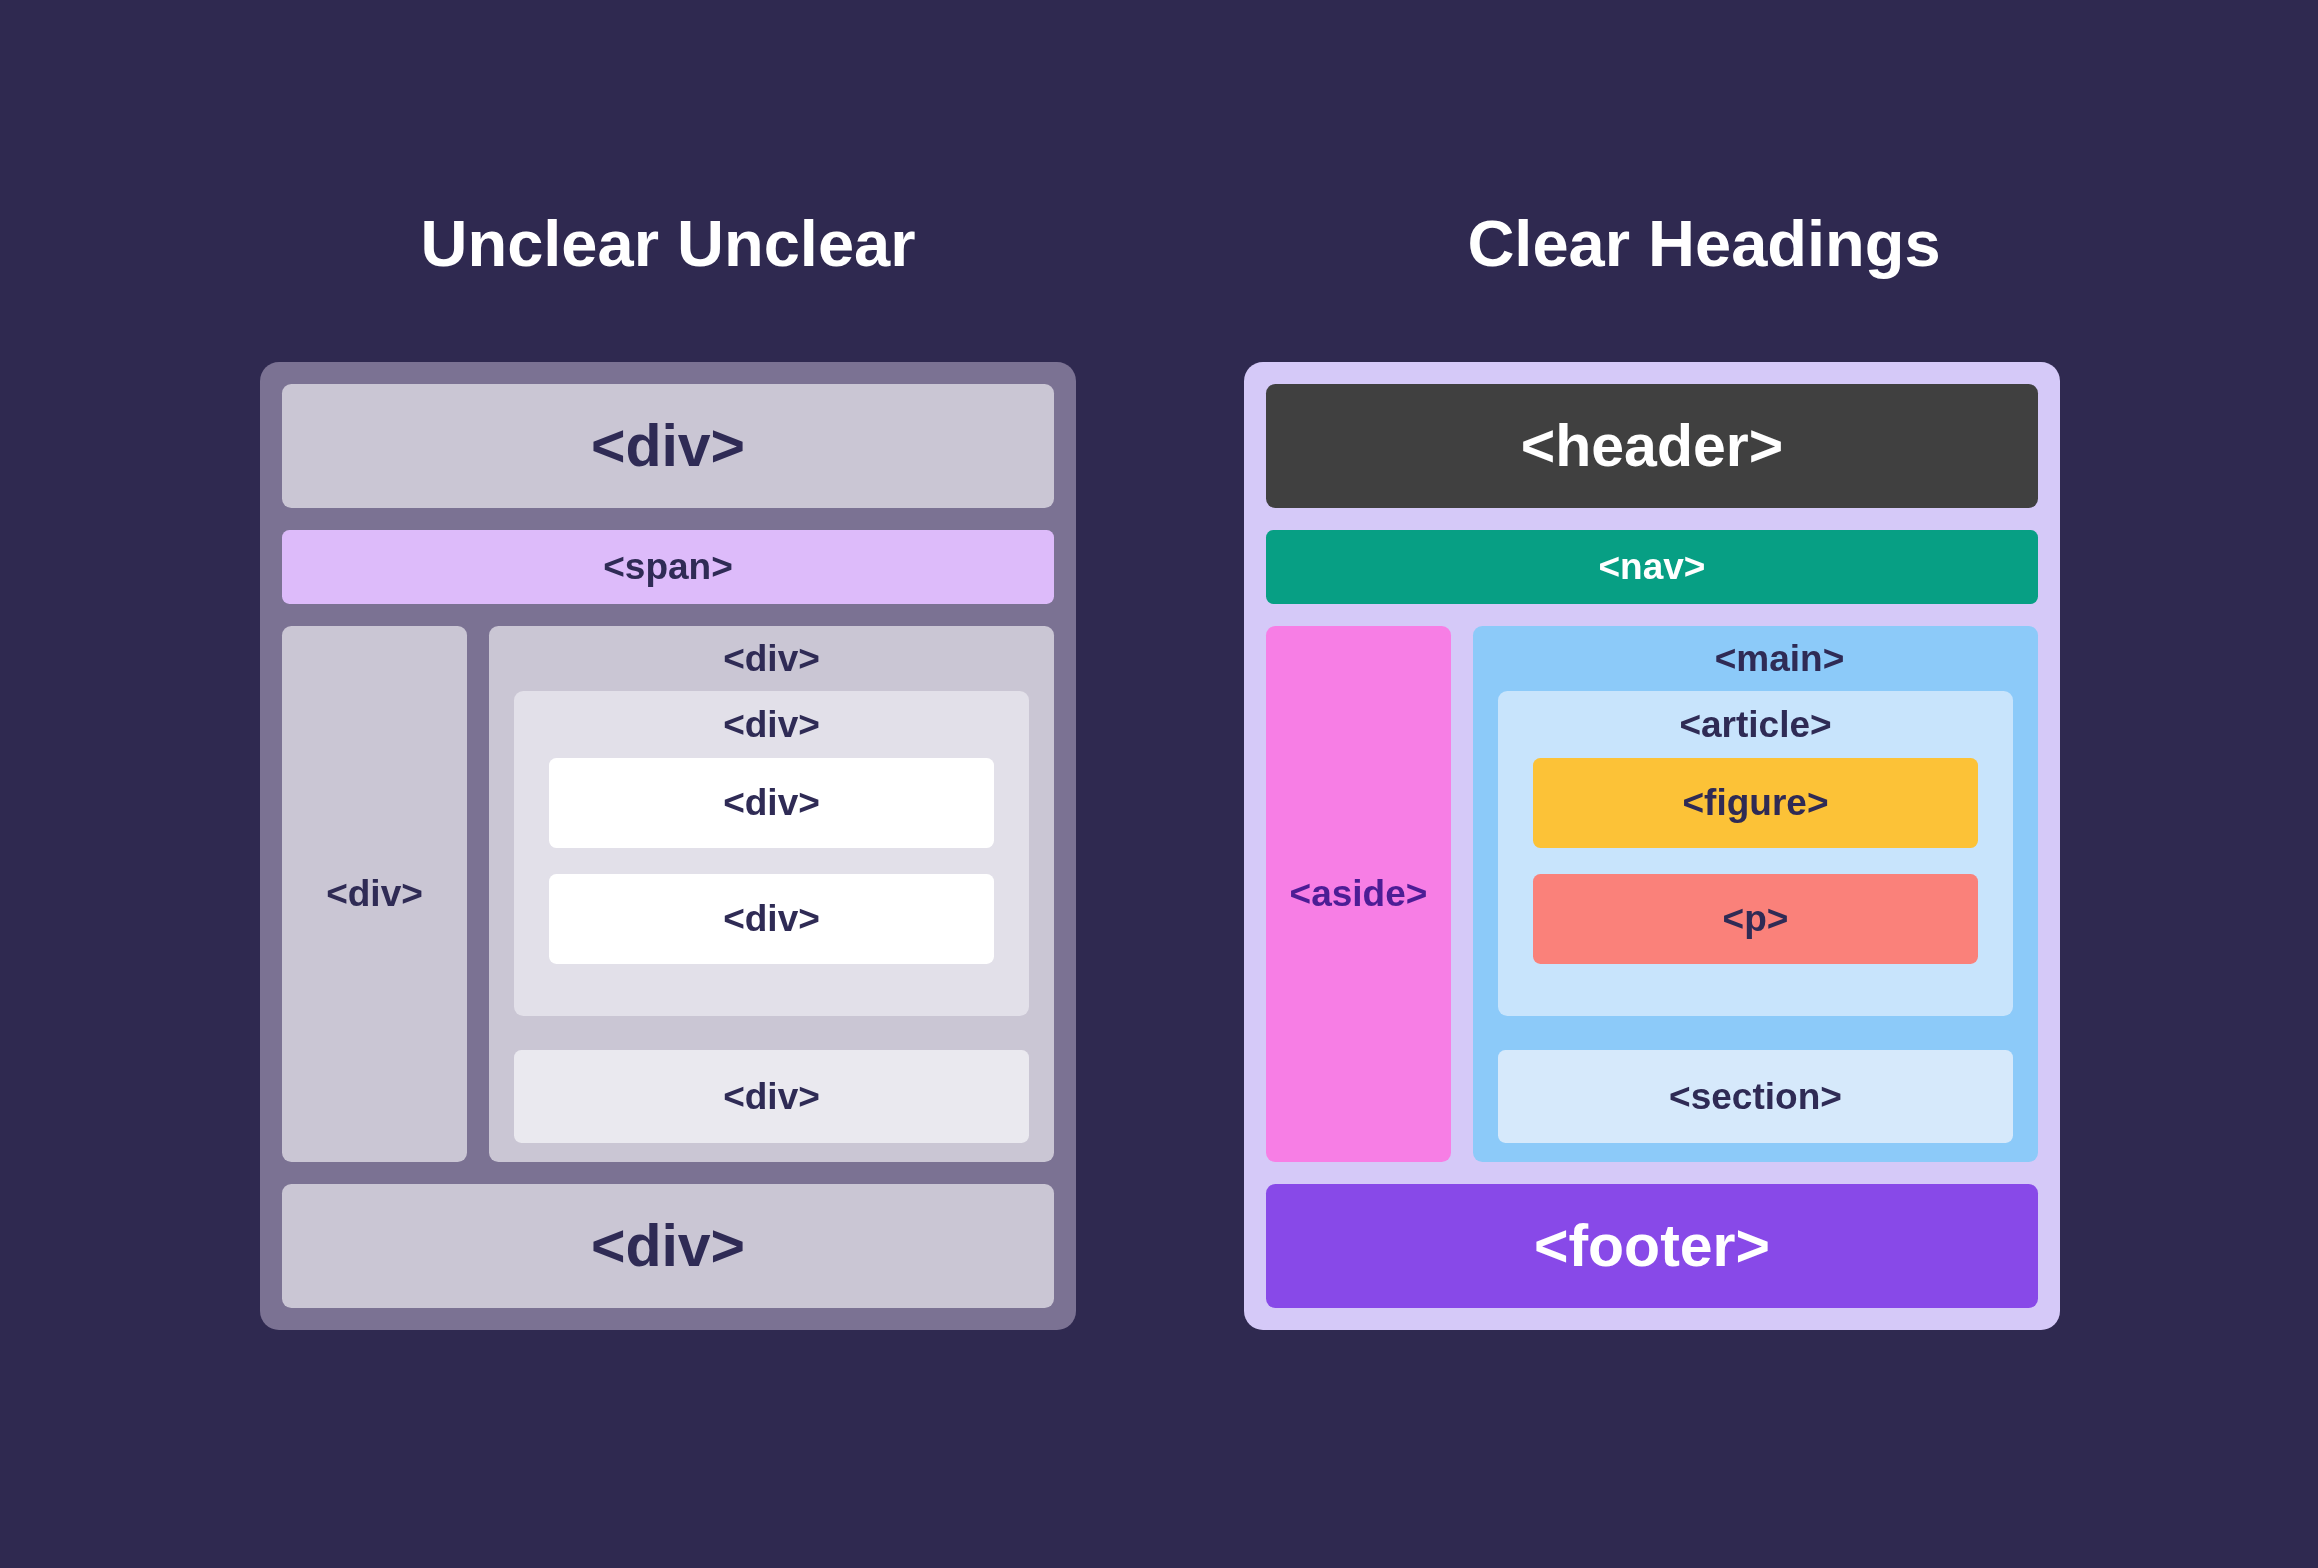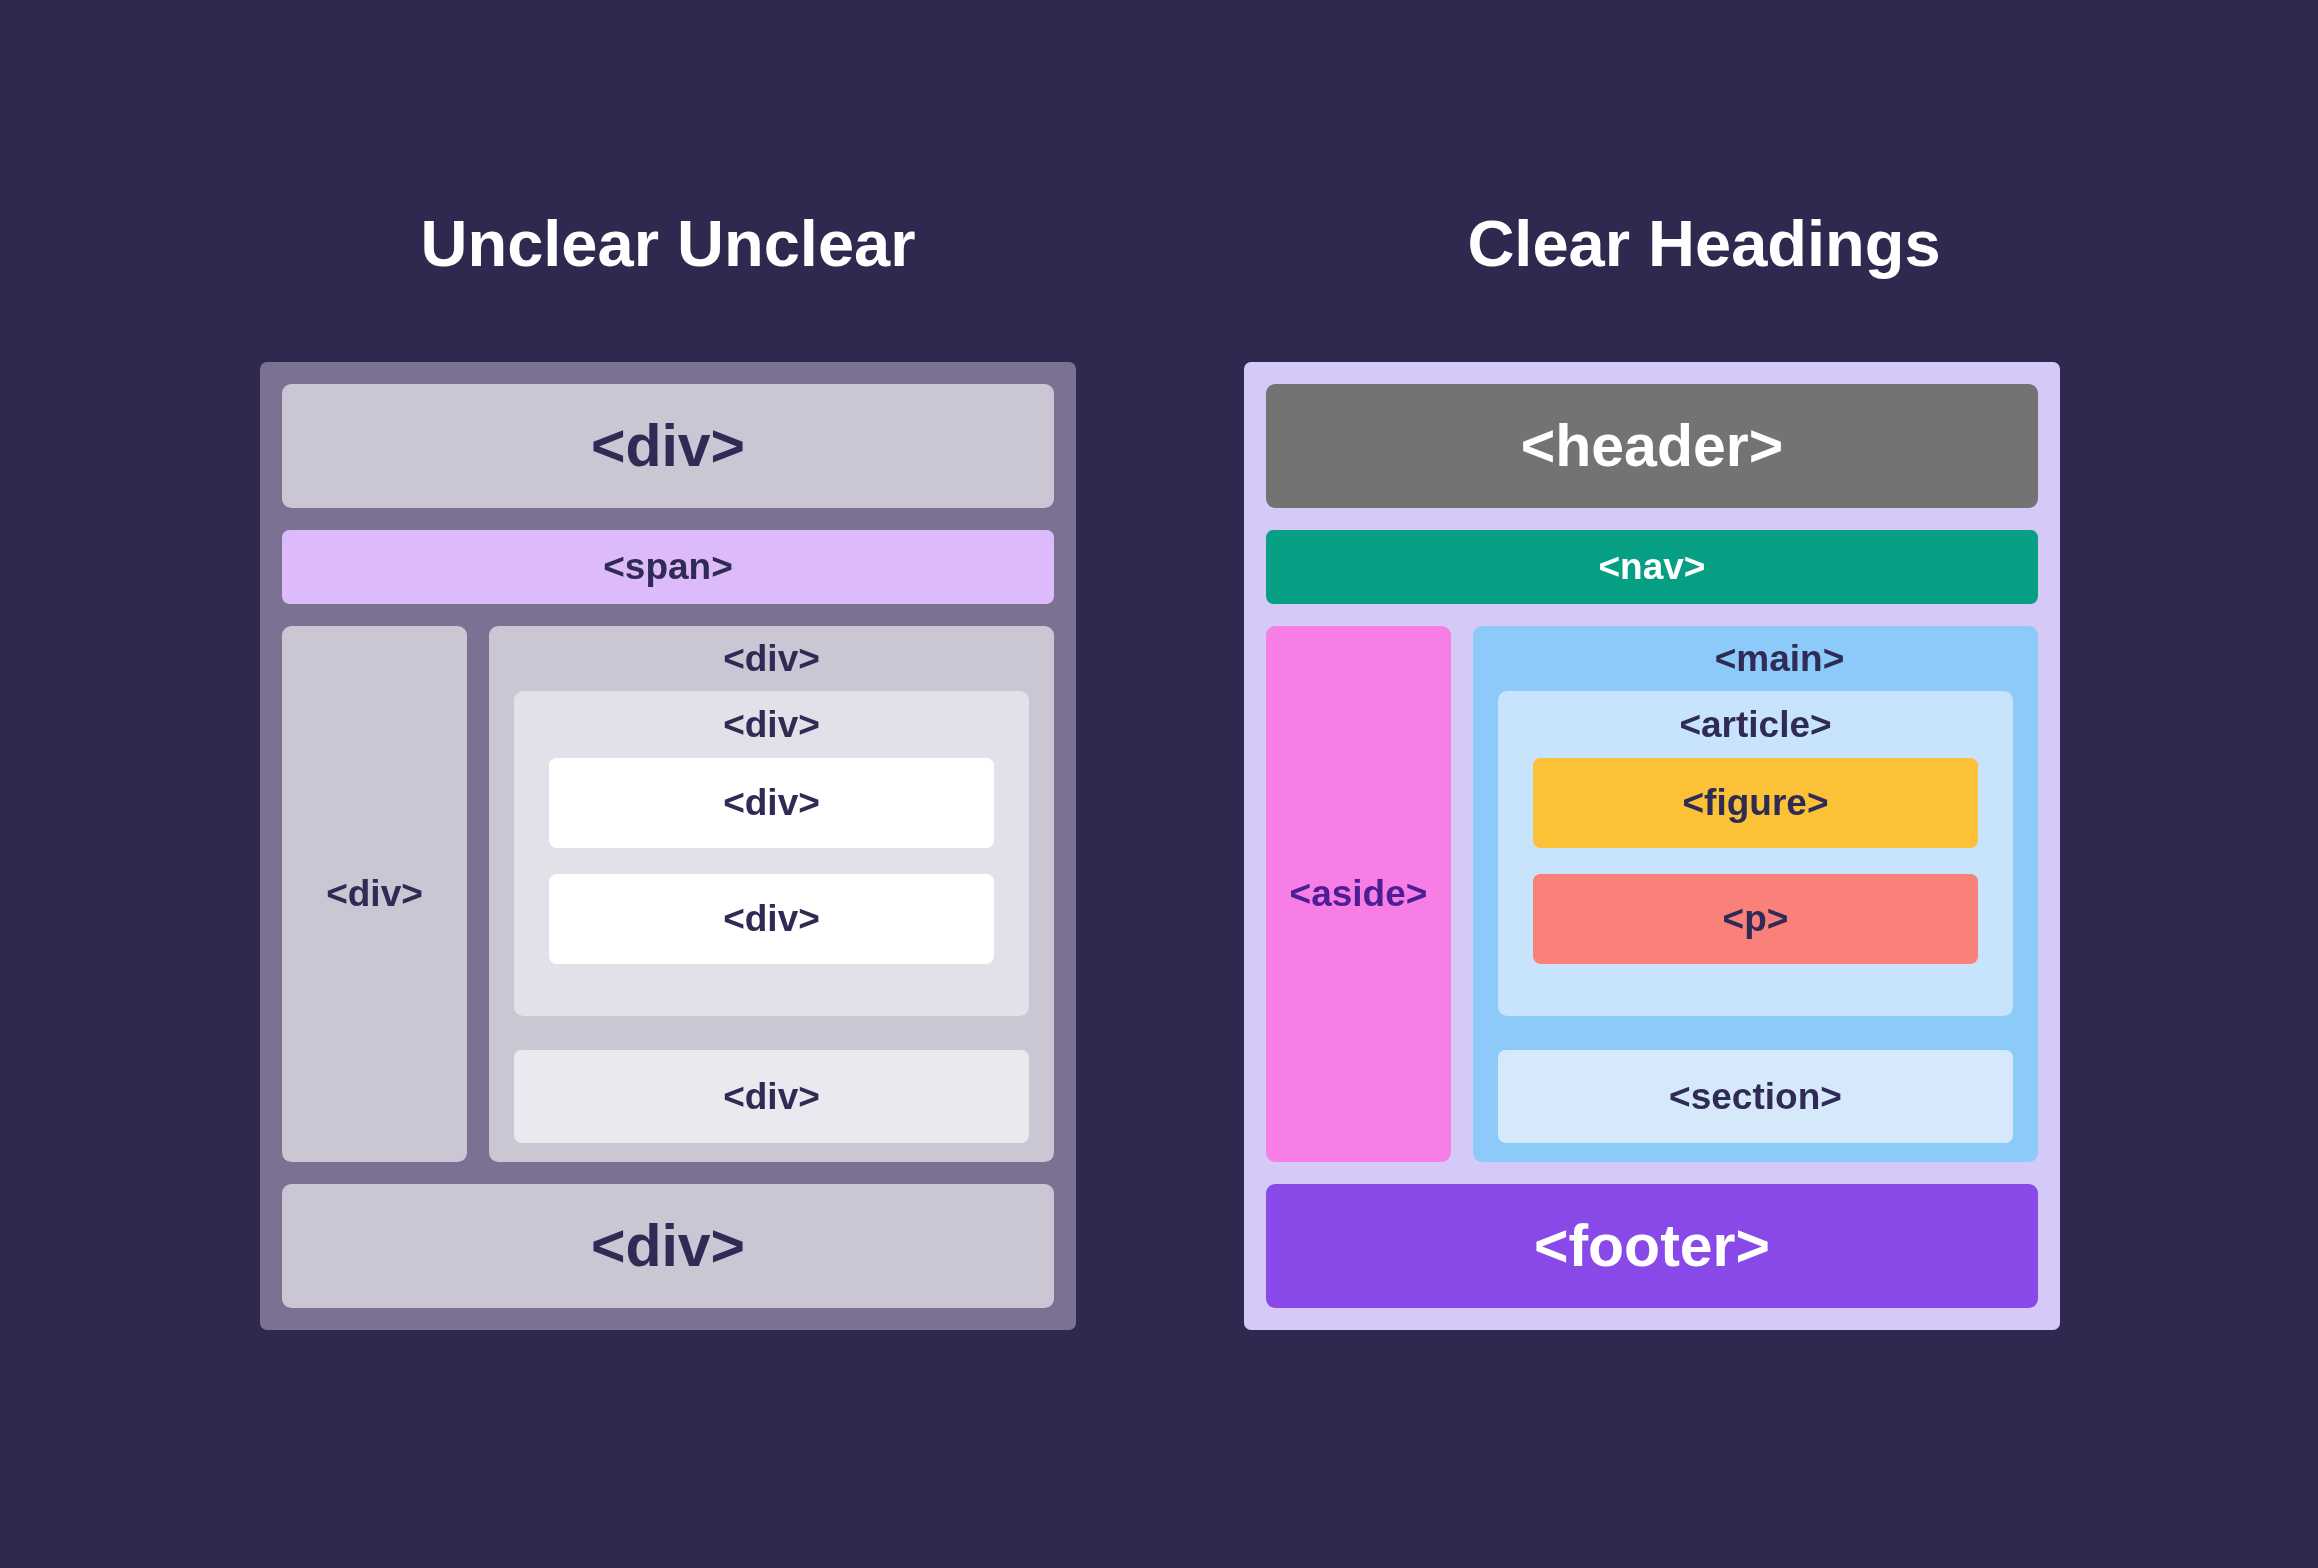--- a/index.html
+++ b/index.html
@@ -8,21 +8,21 @@
     font-family:"Liberation Sans",sans-serif;font-weight:bold;
   }
   .panel-title{
     position:absolute;top:211px;width:816px;text-align:center;
     font-size:65px;letter-spacing:0px;line-height:1;
   }
   .title-left{left:260px;}
   .title-right{left:1296px;text-align:center;}
   .container{
     position:absolute;top:362px;width:816px;height:968px;
-    border-radius:7px;padding:22px;box-sizing:border-box;
+    border-radius:19px;padding:22px;box-sizing:border-box;
     display:flex;flex-direction:column;gap:22px;
   }
   .container-left{left:260px;}
   .container-right{left:1244px;}
   .big-row{
     flex:0 0 124px;border-radius:9.3px;
     display:flex;align-items:center;justify-content:center;
     font-size:59px;
   }
   .slim-row{
@@ -88,21 +88,21 @@
     </div>
   </div>
 
   <div class="big-row" style="background-color: rgb(202, 198, 212); color: rgb(47, 43, 85);">&lt;div&gt;</div>
 </div>
 
 <div class="panel-title title-right" style="color: rgb(255, 255, 255);">Clear Headings</div>
 
 <div class="container container-right" style="background-color: rgb(213, 201, 248);">
 
-  <div class="big-row" style="background-color: #737373; color: rgb(255, 255, 255);">&lt;header&gt;</div>
+  <div class="big-row" style="background-color: #404040; color: rgb(255, 255, 255);">&lt;header&gt;</div>
 
   <div class="slim-row" style="background-color: rgb(7, 159, 132); color: rgb(255, 255, 255);">&lt;nav&gt;</div>
 
   <div class="middle-row">
     <div class="side-col" style="background-color: rgb(247, 126, 229); color: #4c1d95;">&lt;aside&gt;</div>
 
     <div class="main-col" style="background-color: rgb(140, 202, 249);">
       <div class="label-row" style="color: rgb(47, 43, 85); padding-left: 48px;">&lt;main&gt;</div>
 
       <div class="nested-box" style="background-color: rgb(200, 228, 252);">

